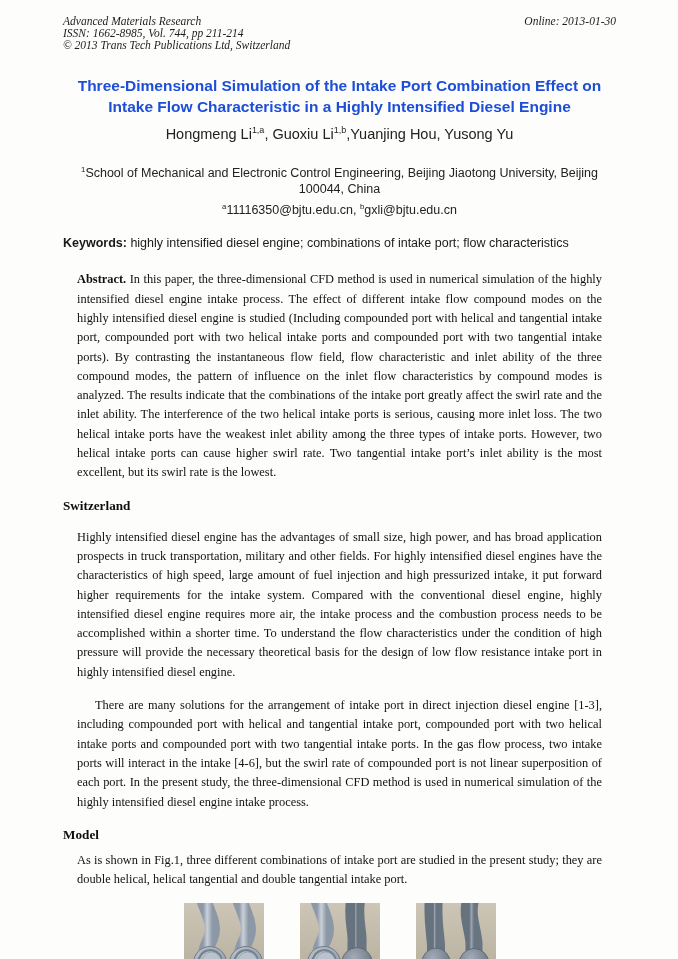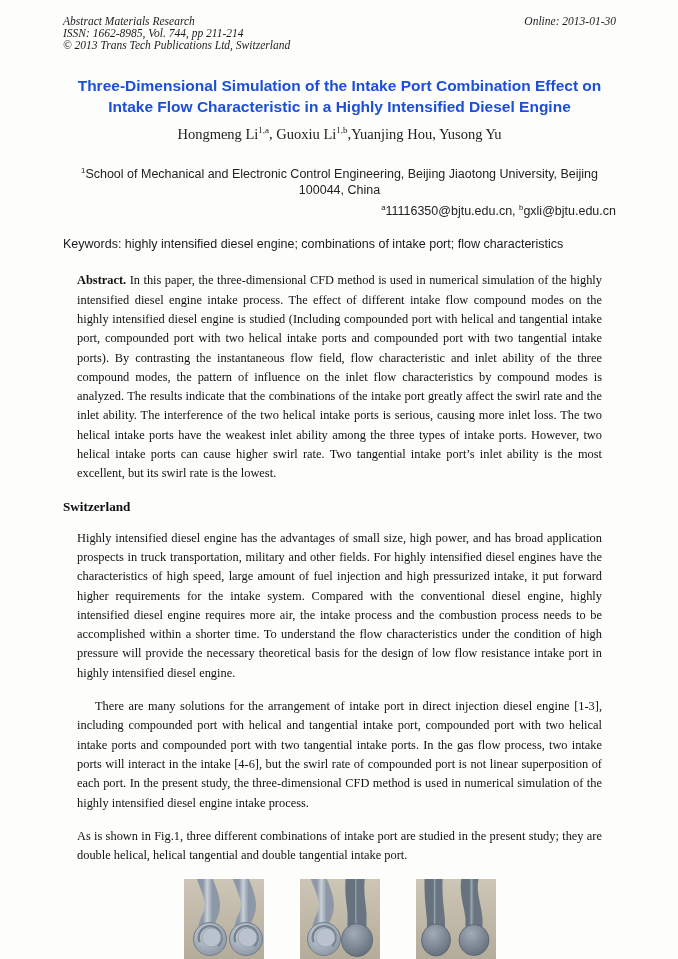--- a/index.html
+++ b/index.html
@@ -31,49 +31,49 @@
     font-family: "Liberation Sans", sans-serif;
     font-weight: bold;
     font-size: 15.5px;
     line-height: 21px;
     text-align: center;
     color: #1d4ed8;
   }
   .authors {
     margin-top: 9px;
     text-align: center;
-    font-family: Liberation Serif, serif;
+    font-family: Liberation Sans, sans-serif;
     font-size: 14.5px;
     color: #222;
   }
   sup { font-size: 0.62em; line-height: 0; vertical-align: super; }
   .affiliation {
     margin: 23px auto 0 auto;
     max-width: 528px;
     text-align: center;
     font-family: "Liberation Sans", sans-serif;
     font-size: 12.5px;
     line-height: 16px;
     color: #222;
   }
   .emails {
     margin-top: 6px;
-    text-align: right;
+    text-align: center;
     font-family: "Liberation Sans", sans-serif;
     font-size: 12.5px;
     color: #222;
   }
   
   .keywords {
     margin-top: 19px;
     font-family: "Liberation Sans", sans-serif;
     font-size: 12.5px;
     color: #1a1a1a;
   }
-  .keywords b { font-weight: normal; margin-top: 28px; }
+  .keywords b { font-weight: bold; margin-top: 28px; }
   
   .bodytext {
     font-family: "Liberation Serif", serif;
     font-size: 12.4px;
     line-height: 19.3px;
     text-align: justify;
     color: #111;
   }
   p { margin: 14px; }
   .abstract { margin-top: 20px; }
@@ -112,21 +112,21 @@
     color: #111;
   }
 </style>
 </head>
 <body>
 
 <div class="page">
 
   <div class="masthead">
     <div>
-      <div>Abstract Materials Research</div>
+      <div>Advanced Materials Research</div>
       <div>ISSN: 1662-8985, Vol. 744, pp 211-214</div>
       <div>© 2013 Trans Tech Publications Ltd, Switzerland</div>
     </div>
     <div>Online: 2013-01-30</div>
   </div>
 
   <h1 class="paper-title">Three-Dimensional Simulation of the Intake Port Combination Effect on Intake Flow Characteristic in a Highly Intensified Diesel Engine</h1>
 
   <div class="authors"><span>Hongmeng Li</span><sup>1,a</sup><span>, </span><span>Guoxiu Li</span><sup>1,b</sup><span>,</span><span>Yuanjing Hou, Yusong Yu</span></div>
 
@@ -135,20 +135,21 @@
   <div class="emails"><sup>a</sup><span>11116350@bjtu.edu.cn,</span> <sup>b</sup><span>gxli@bjtu.edu.cn</span></div>
 
   <div class="keywords"><b>Keywords:</b> <span>highly intensified diesel engine; combinations of intake port; flow characteristics</span></div>
 
   <p class="bodytext abstract"><b>Abstract.</b> <span>In this paper, the three-dimensional CFD method is used in numerical simulation of the highly intensified diesel engine intake process. The effect of different intake flow compound modes on the highly intensified diesel engine is studied (Including compounded port with helical and tangential intake port, compounded port with two helical intake ports and compounded port with two tangential intake ports). By contrasting the instantaneous flow field, flow characteristic and inlet ability of the three compound modes, the pattern of influence on the inlet flow characteristics by compound modes is analyzed. The results indicate that the combinations of the intake port greatly affect the swirl rate and the inlet ability. The interference of the two helical intake ports is serious, causing more inlet loss. The two helical intake ports have the weakest inlet ability among the three types of intake ports. However, two helical intake ports can cause higher swirl rate. Two tangential intake port’s inlet ability is the most excellent, but its swirl rate is the lowest.</span></p>
 
   <h2 class="sec-heading">Switzerland</h2>
   <p class="bodytext">Highly intensified diesel engine has the advantages of small size, high power, and has broad application prospects in truck transportation, military and other fields. For highly intensified diesel engines have the characteristics of high speed, large amount of fuel injection and high pressurized intake, it put forward higher requirements for the intake system. Compared with the conventional diesel engine, highly intensified diesel engine requires more air, the intake process and the combustion process needs to be accomplished within a shorter time. To understand the flow characteristics under the condition of high pressure will provide the necessary theoretical basis for the design of low flow resistance intake port in highly intensified diesel engine.</p>
   <p class="bodytext indented">There are many solutions for the arrangement of intake port in direct injection diesel engine [1-3], including compounded port with helical and tangential intake port, compounded port with two helical intake ports and compounded port with two tangential intake ports. In the gas flow process, two intake ports will interact in the intake [4-6], but the swirl rate of compounded port is not linear superposition of each port. In the present study, the three-dimensional CFD method is used in numerical simulation of the highly intensified diesel engine intake process.</p>
 
+  <h2 class="sec-heading">Model</h2>
   <p class="bodytext model-para">As is shown in Fig.1, three different combinations of intake port are studied in the present study; they are double helical, helical tangential and double tangential intake port.</p>
 
   <figure>
     <div class="fig-images">
 
       <svg viewBox="0 0 80 80">
         <defs>
           <linearGradient id="bg1" x1="0" y1="0" x2="0" y2="1">
             <stop offset="0" stop-color="#cdc6b6"></stop>
               <stop offset="1" stop-color="#b4ac9b"></stop>

